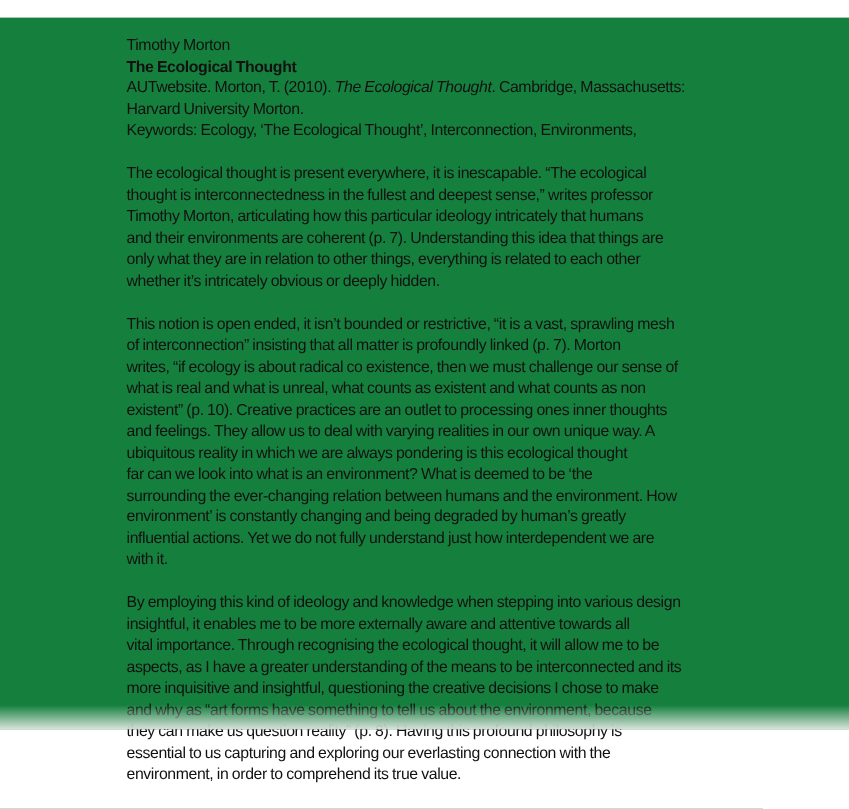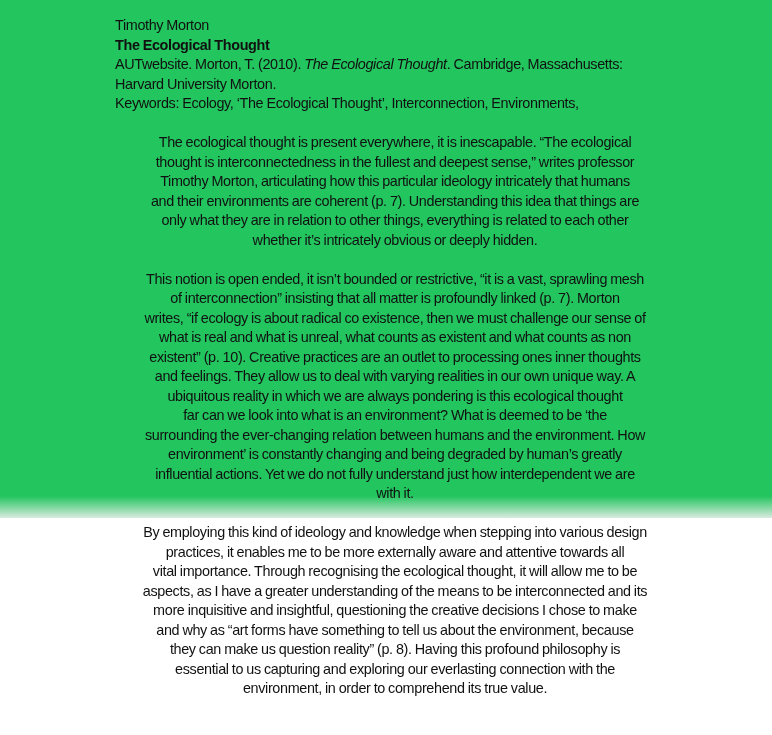--- a/index.html
+++ b/index.html
@@ -9,24 +9,24 @@
     }
     body {
       width: 772px;
       height: 735px;
       overflow: hidden;
       position: relative;
     }
     .page {
       position: absolute;
       left: 0;
-      top: 0;
+      top: 16px;
       width: 772px;
-      height: 518px;
-      background: #22c55e;
+      height: 647px;
+      background: #15803d;
     }
     .bottom-shade {
       position: absolute;
       left: 0;
       bottom: 0;
       width: 772px;
       height: 22px;
       background: linear-gradient(to bottom, rgba(255,255,255,0) 0%, rgba(238,238,238,0.9) 100%);
     }
     .content {
@@ -36,21 +36,21 @@
       width: 560px;
       font-family: "Liberation Sans", sans-serif;
       font-size: 14.4px;
       line-height: 19.5px;
       color: #111111;
       letter-spacing: -0.35px;
       word-spacing: -0.5px;
     }
     .line { display: block; white-space: nowrap; }
     .bold { font-weight: bold; }
-    .para { margin-top: 19.5px; text-align: center; }
+    .para { margin-top: 19.5px; }
     em { font-style: italic; }
   </style>
 </head>
 <body>
 
 <div class="page">
   <div class="content">
 
     <div>
       <span class="line">Timothy Morton</span>
@@ -79,21 +79,21 @@
       <span class="line">ubiquitous reality in which we are always pondering is this ecological thought</span>
       <span class="line">far can we look into what is an environment? What is deemed to be ‘the</span>
       <span class="line">surrounding the ever-changing relation between humans and the environment. How</span>
       <span class="line">environment’ is constantly changing and being degraded by human’s greatly</span>
       <span class="line">influential actions. Yet we do not fully understand just how interdependent we are</span>
       <span class="line">with it.</span>
     </div>
 
     <div class="para">
       <span class="line">By employing this kind of ideology and knowledge when stepping into various design</span>
-      <span class="line">practices, it enables me to be more externally aware and attentive towards all</span>
+      <span class="line">insightful, it enables me to be more externally aware and attentive towards all</span>
       <span class="line">vital importance. Through recognising the ecological thought, it will allow me to be</span>
       <span class="line">aspects, as I have a greater understanding of the means to be interconnected and its</span>
       <span class="line">more inquisitive and insightful, questioning the creative decisions I chose to make</span>
       <span class="line">and why as “art forms have something to tell us about the environment, because</span>
       <span class="line">they can make us question reality” (p. 8). Having this profound philosophy is</span>
       <span class="line">essential to us capturing and exploring our everlasting connection with the</span>
       <span class="line">environment, in order to comprehend its true value.</span>
     </div>
 
   </div>

